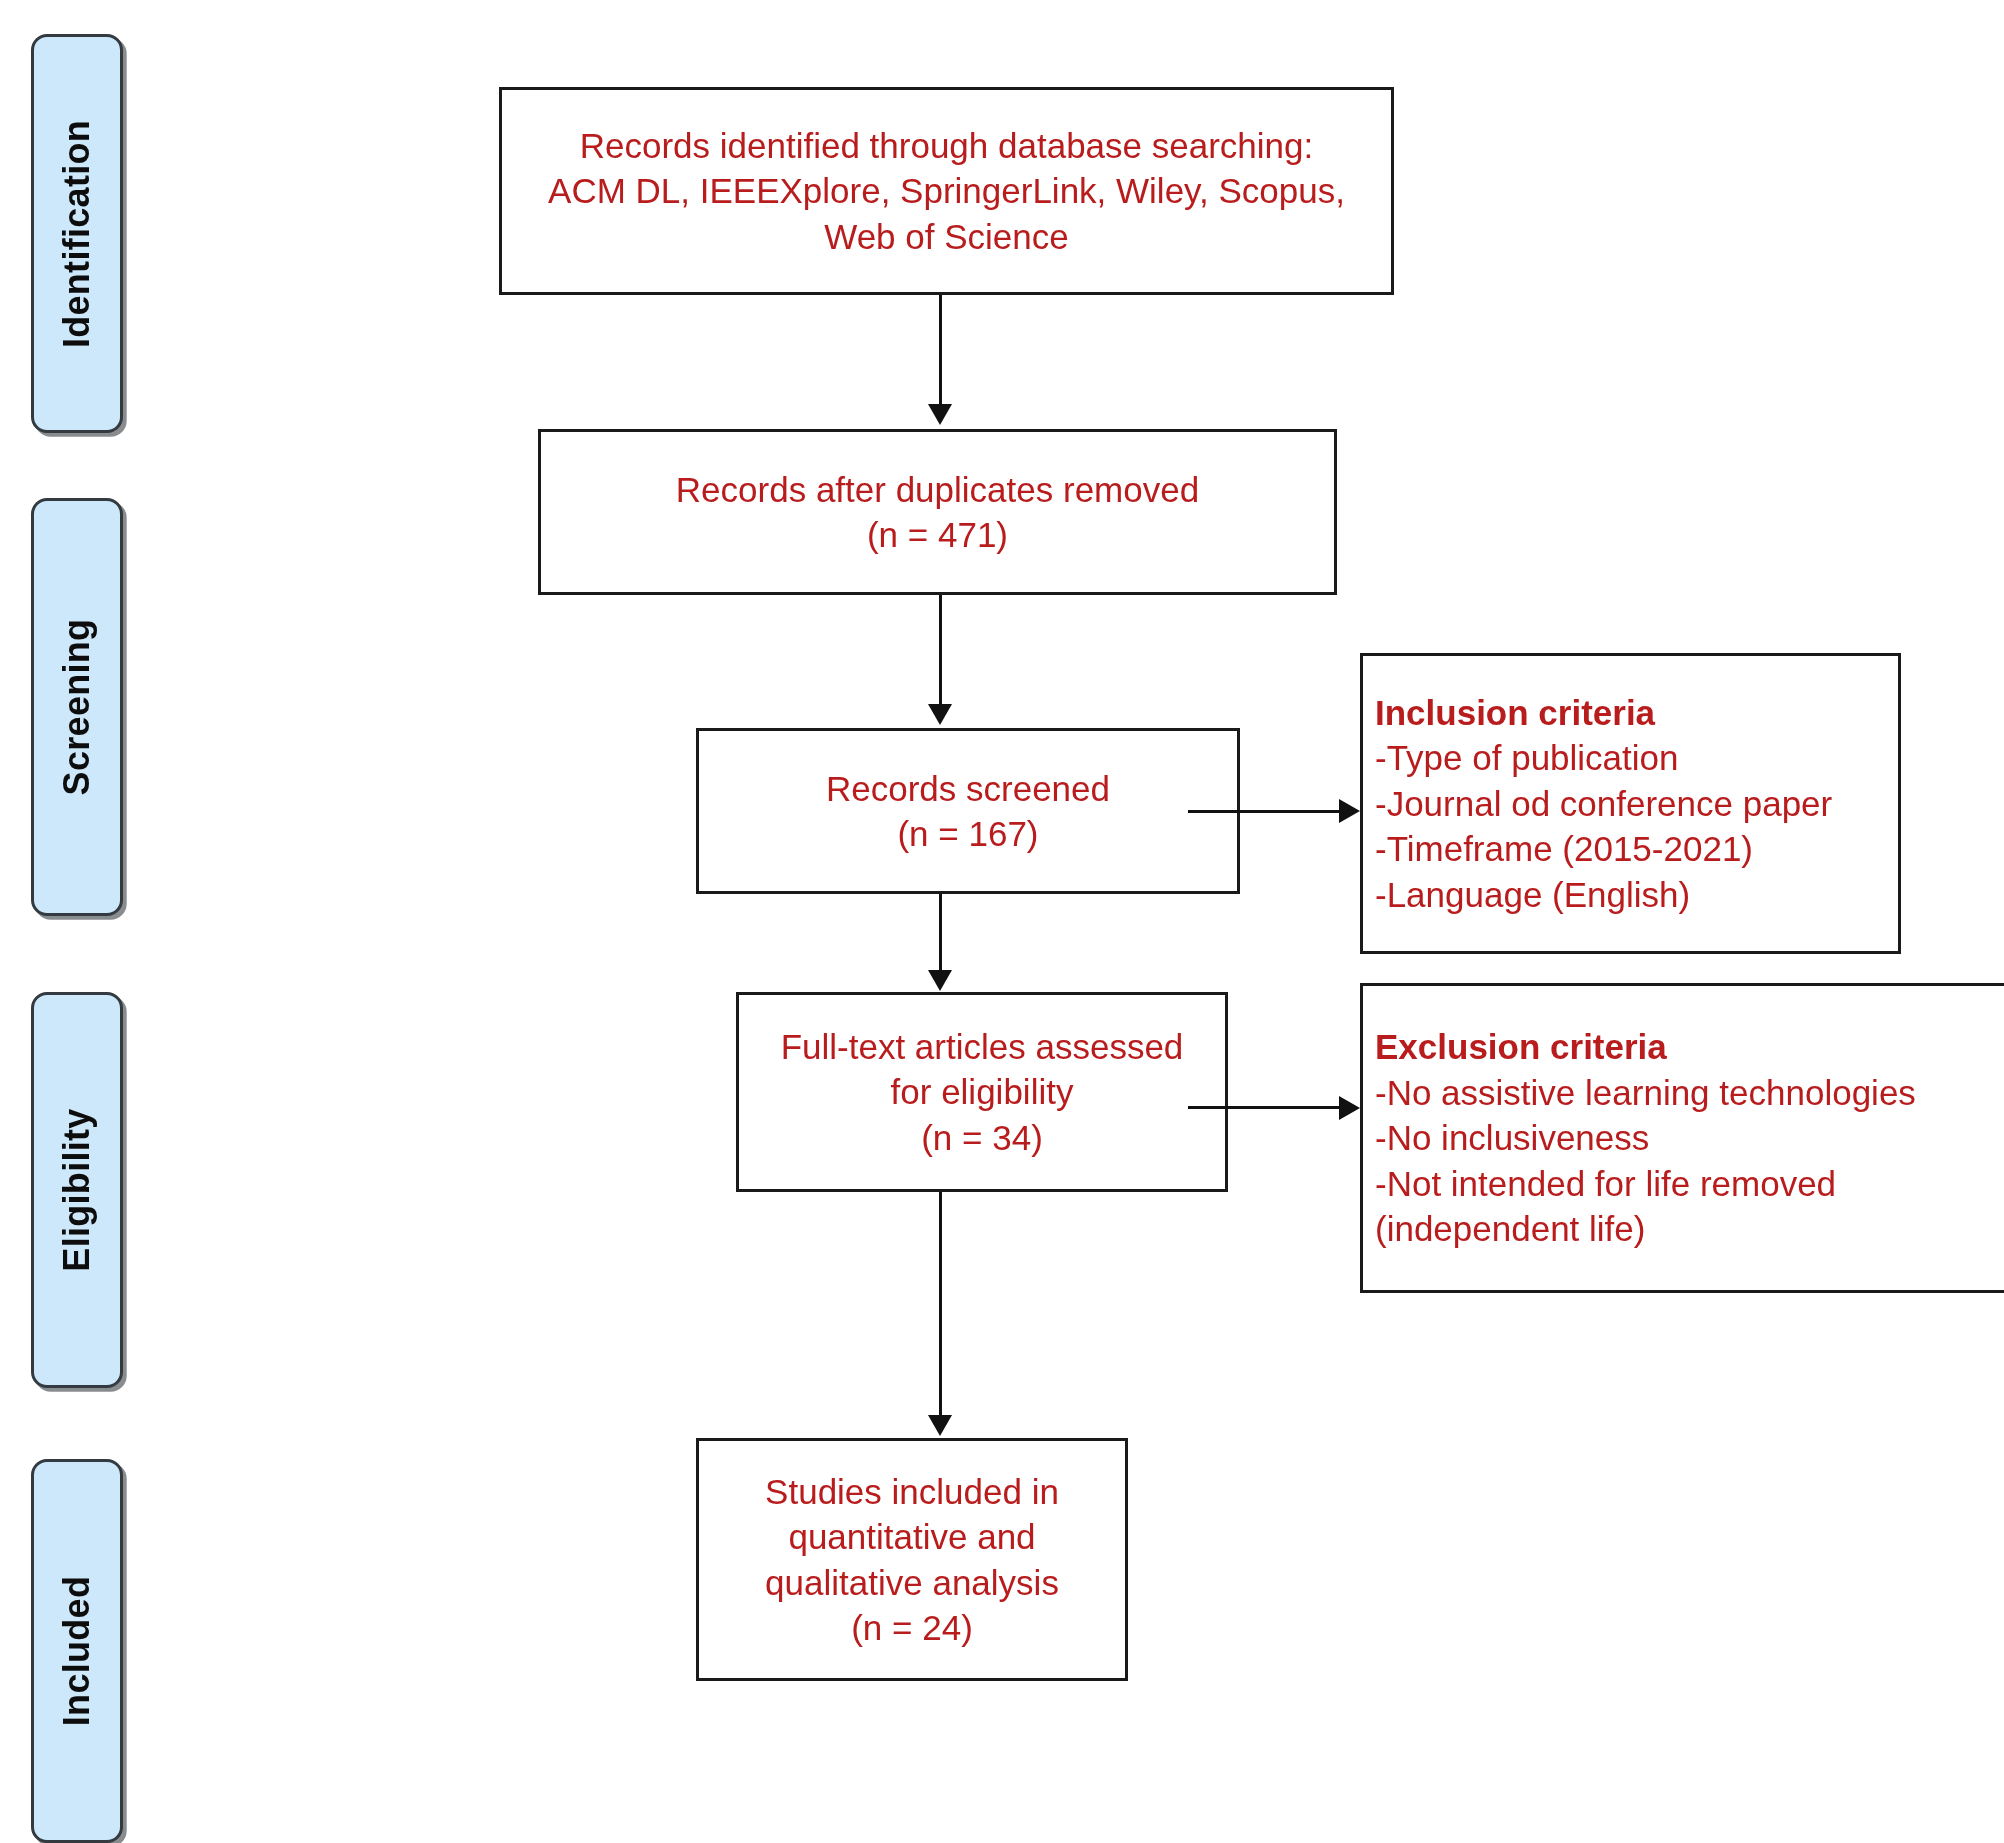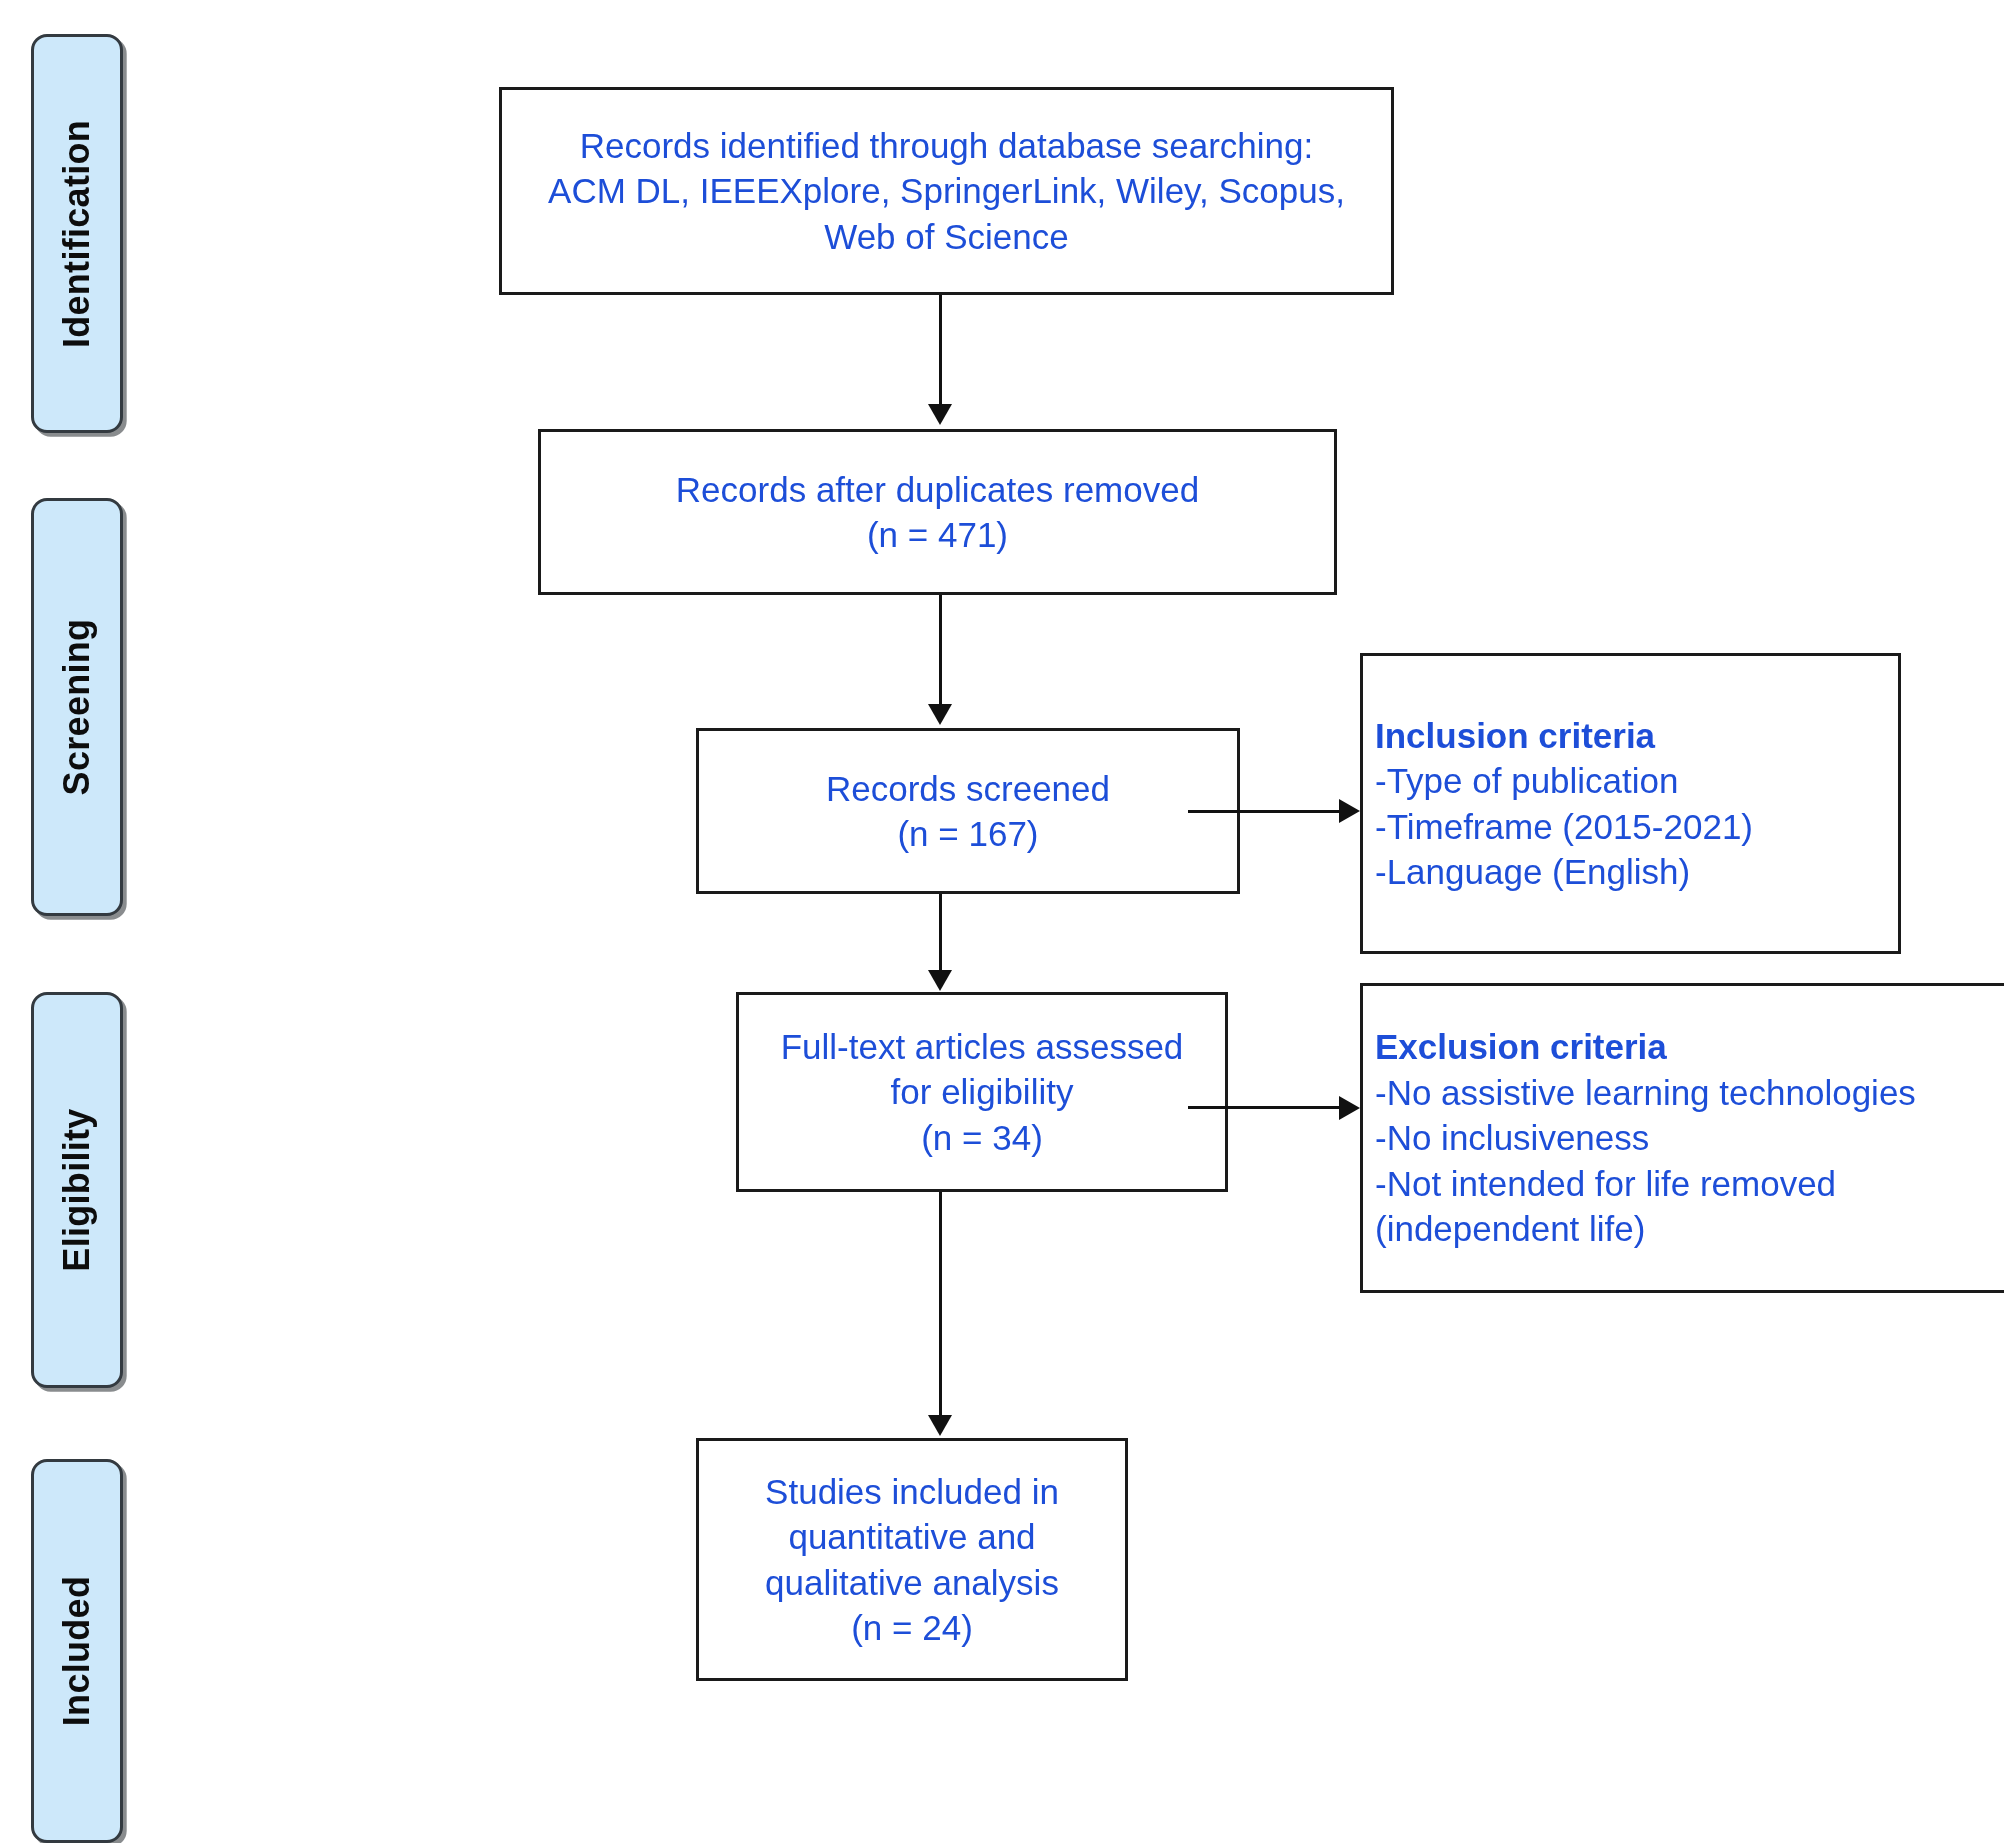--- a/index.html
+++ b/index.html
@@ -48,21 +48,21 @@
     border: 3.1px solid #1a1a1a;
     display: flex;
     align-items: center;
     justify-content: center;
     padding: 8.6px 13.5px;
   }
   .flow-box .btext {
     text-align: center;
     font-size: 35px;
     line-height: 1.30;
-    color: #1d4ed8;
+    color: #b91c1c;
     font-family: "Liberation Sans", sans-serif;
   }
   .flow-box.left-align {
     justify-content: flex-start;
     padding-left: 12px;
   }
   .flow-box.left-align .btext {
     text-align: left;
   }
   .crit-title {
@@ -151,20 +151,21 @@
     </div>
   </div>
 
   <div class="h-line" style="left:1188px; top:810px; width:154px; height:3.1px;"></div>
   <div class="arrow-right" style="left:1339px; top:799px;"></div>
 
   <div class="flow-box left-align" style="left:1360px; top:653px; width:541px; height:301px;">
     <div class="btext">
       <span class="crit-title">Inclusion criteria</span>
       <span class="crit-line">-Type of publication</span>
+      <span class="crit-line">-Journal od conference paper</span>
       <span class="crit-line">-Timeframe (2015-2021)</span>
       <span class="crit-line">-Language (English)</span>
     </div>
   </div>
 
   <div class="v-line" style="left:939px; top:894px; width:3.1px; height:77px;"></div>
   <div class="arrow-down" style="left:928px; top:970px;"></div>
 
   <div class="flow-box" style="left:696px; top:992px; width:492px; height:200px;margin-left:40px;">
     <div class="btext">

